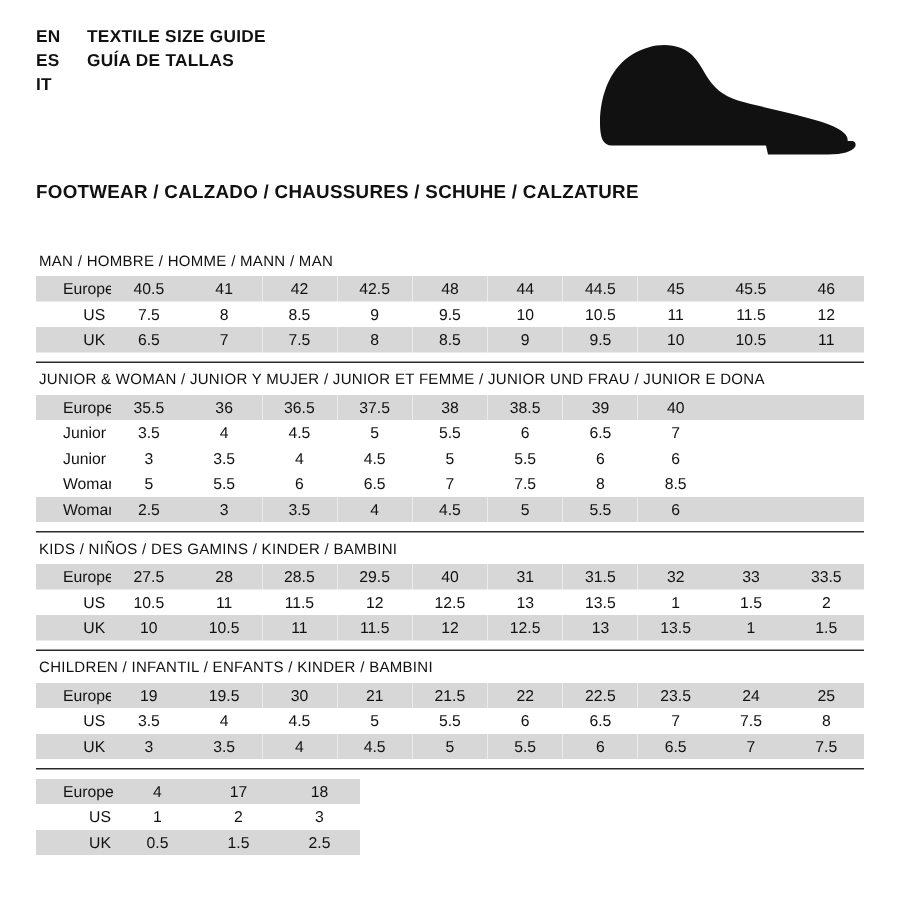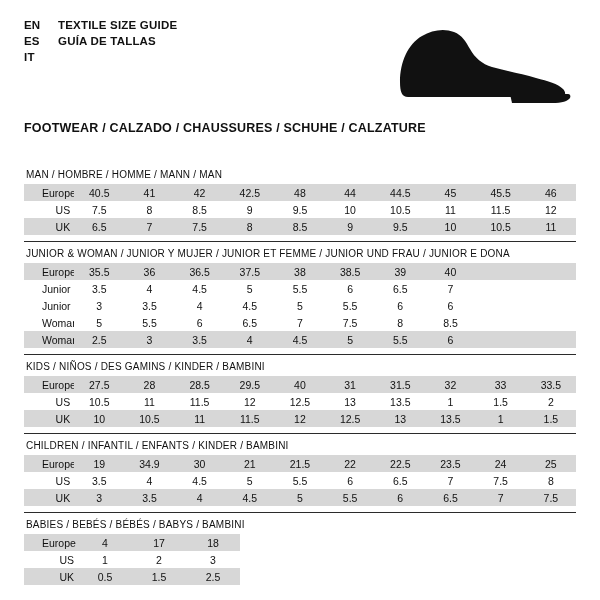--- a/index.html
+++ b/index.html
@@ -309,21 +309,21 @@
 
   <div class="rule"></div>
 
   <div class="section">
     <div class="sec-title">CHILDREN / INFANTIL / ENFANTS / KINDER / BAMBINI</div>
     <table class="wide">
       <tbody>
           <tr class="shaded">
         <td class="label">Europe</td>
         <td class="val">19</td>
-        <td class="val">34.9</td>
+        <td class="val">19.5</td>
         <td class="val">30</td>
         <td class="val">21</td>
         <td class="val">21.5</td>
         <td class="val">22</td>
         <td class="val">22.5</td>
         <td class="val">23.5</td>
         <td class="val">24</td>
         <td class="val">25</td>
       </tr>
       <tr class="plain">
@@ -352,21 +352,20 @@
         <td class="val">7</td>
         <td class="val">7.5</td>
       </tr>
     </tbody>
       </table>
   </div>
 
   <div class="rule"></div>
 
   <div class="section">
-    <div class="sec-title">BABIES / BEBÉS / BÉBÉS / BABYS / BAMBINI</div>
     <table class="narrow">
       <tbody>
           <tr class="shaded">
         <td class="label">Europe</td>
         <td class="val">4</td>
         <td class="val">17</td>
         <td class="val">18</td>
       </tr>
       <tr class="plain">
         <td class="label">US</td>

